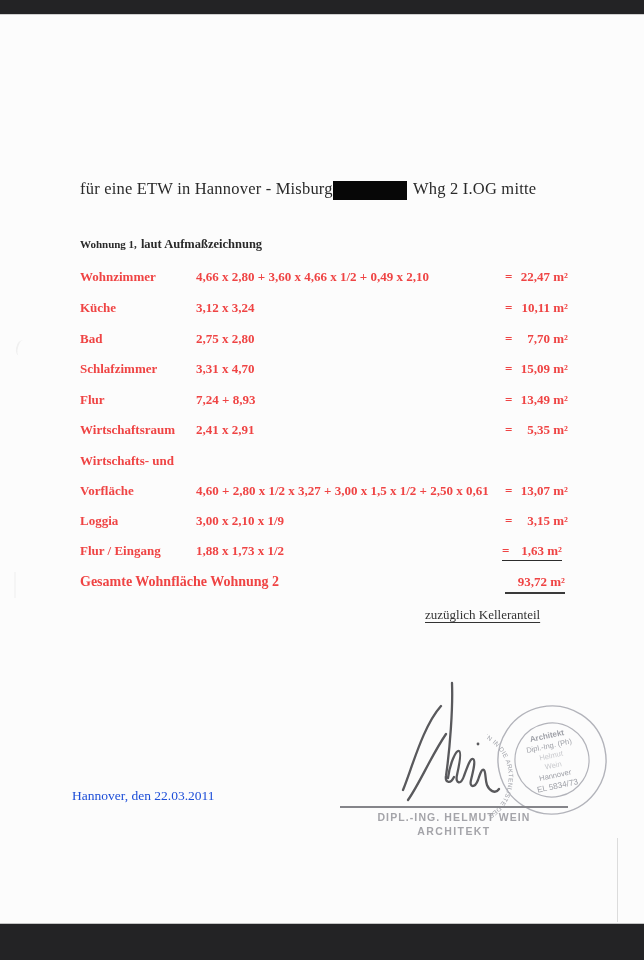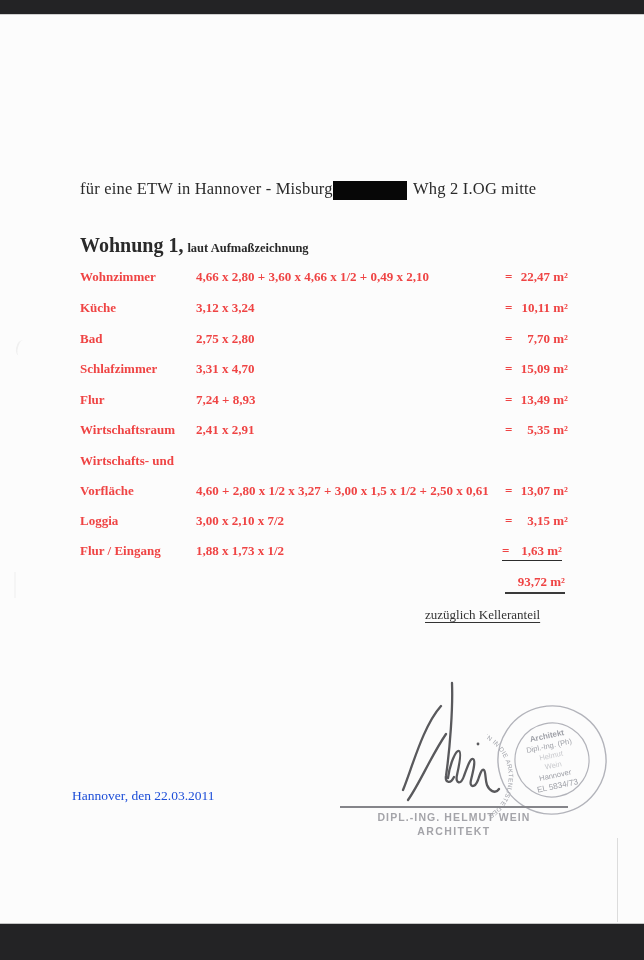--- a/index.html
+++ b/index.html
@@ -15,21 +15,21 @@
   .smudge{position:absolute;opacity:.5;}
   .s1{left:16px;top:340px;width:8px;height:16px;border-left:2px solid #e6e6e6;border-radius:50%;transform:rotate(14deg);}
   .s2{left:14px;top:572px;width:2px;height:26px;background:#eeeeee;}
 
   .doc-title{position:absolute;left:80px;top:156px;font-size:16.5px;letter-spacing:.2px;}
   .doc-subtitle{position:absolute;left:80px;top:179px;font-size:16.5px;letter-spacing:.2px;}
   .redaction{position:absolute;left:333px;top:181px;width:74px;height:19px;background:#070707;}
   .doc-subtitle-suffix{position:absolute;left:413px;top:179px;font-size:16.5px;letter-spacing:.2px;}
 
   .sec-heading{position:absolute;left:80px;top:234px;font-weight:bold;}
-  .sec-heading .big{font-size:20px;}
+  .sec-heading .big{font-size:11px;}
   .sec-heading .small{font-size:12.5px;margin-top:44px;}
 
   .row{position:absolute;left:0;width:644px;height:20px;font-weight:bold;font-size:13px;color:#ef4444;}
   .row .lbl{position:absolute;left:80px;white-space:nowrap;}
   .row .frm{position:absolute;left:196px;white-space:nowrap;}
   .row .res{position:absolute;left:505px;width:63px;display:flex;justify-content:space-between;white-space:nowrap;}
   .row .res .val{text-align:right;}
   .res-underline .res{border-bottom:1.5px solid #2c2c2c;padding-bottom:1px;left:502px;width:60px;}
   .row-total .lbl{font-size:14px;}
   .row-total .res{border-bottom:2.5px solid #3a3a3a;padding-bottom:2px;left:505px;width:60px;}
@@ -123,35 +123,36 @@
   <div class="row" style="top:483px">
     <span class="lbl">Vorfläche</span>
     <span class="frm">4,60 + 2,80 x 1/2 x 3,27 + 3,00 x 1,5 x 1/2 + 2,50 x 0,61</span>
     <span class="res">
         <span>=</span>
         <span class="val">13,07 m²</span>
       </span>
   </div>
   <div class="row" style="top:513px">
     <span class="lbl">Loggia</span>
-    <span class="frm">3,00 x 2,10 x 7/2</span>
+    <span class="frm">3,00 x 2,10 x 1/9</span>
     <span class="res">
         <span>=</span>
         <span class="val">3,15 m²</span>
       </span>
   </div>
   <div class="row res-underline" style="top:543px">
     <span class="lbl">Flur / Eingang</span>
     <span class="frm">1,88 x 1,73 x 1/2</span>
     <span class="res">
         <span>=</span>
         <span class="val">1,63 m²</span>
       </span>
   </div>
   <div class="row row-total" style="top:574px">
+    <span class="lbl">Gesamte Wohnfläche Wohnung 2</span>
     <span class="res">
         <span></span>
         <span class="val">93,72 m²</span>
       </span>
   </div>
 
   <div class="note">zuzüglich Kelleranteil</div>
 
   <svg class="signature-svg" width="120" height="135" viewBox="0 0 120 135">
     <g fill="none" stroke="#434347" stroke-width="2.3" stroke-linecap="round" opacity="0.88">

